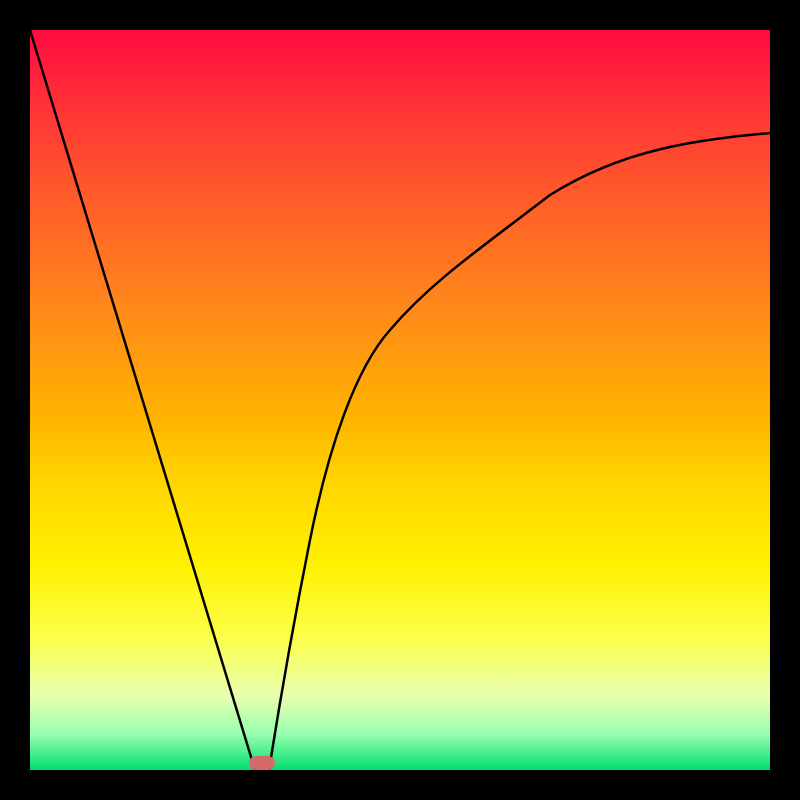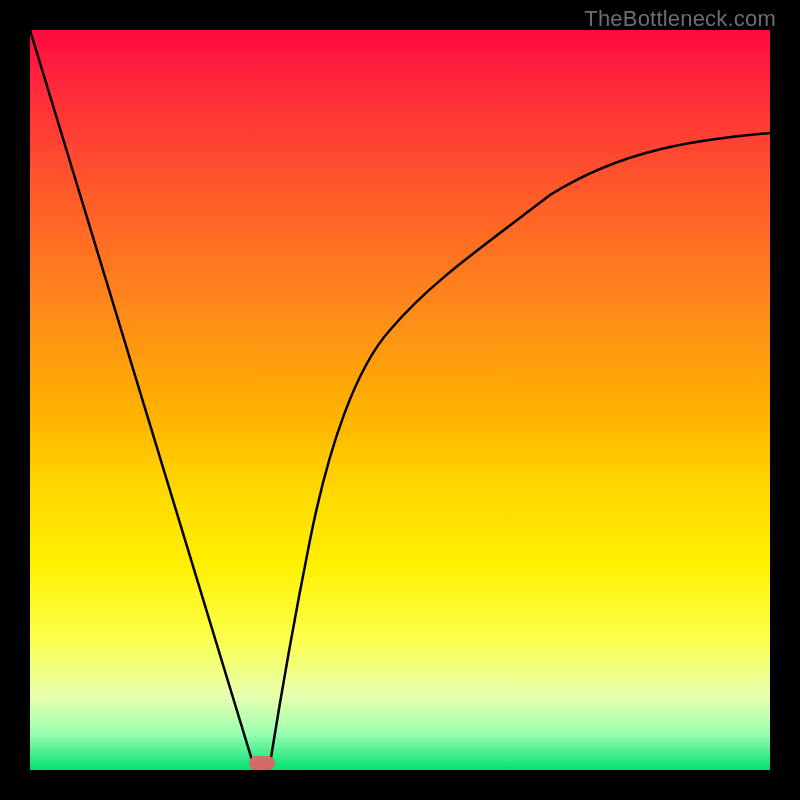--- a/index.html
+++ b/index.html
@@ -73,14 +73,13 @@
       <path d="M 239 740
                C 239 740 258 620 280 510
                C 299 415 326 338 360 300
                C 400 253 448 220 520 165
                C 595 118 668 110 740 103" fill="none" stroke="#000" stroke-width="2.5"></path>
     </svg>
 
     <div class="marker" style="left:219px; top:726px;"></div>
   </div>
 
-  <div class="watermark">TheBottleneck.com</div>
 </div>
 
 </body></html>

